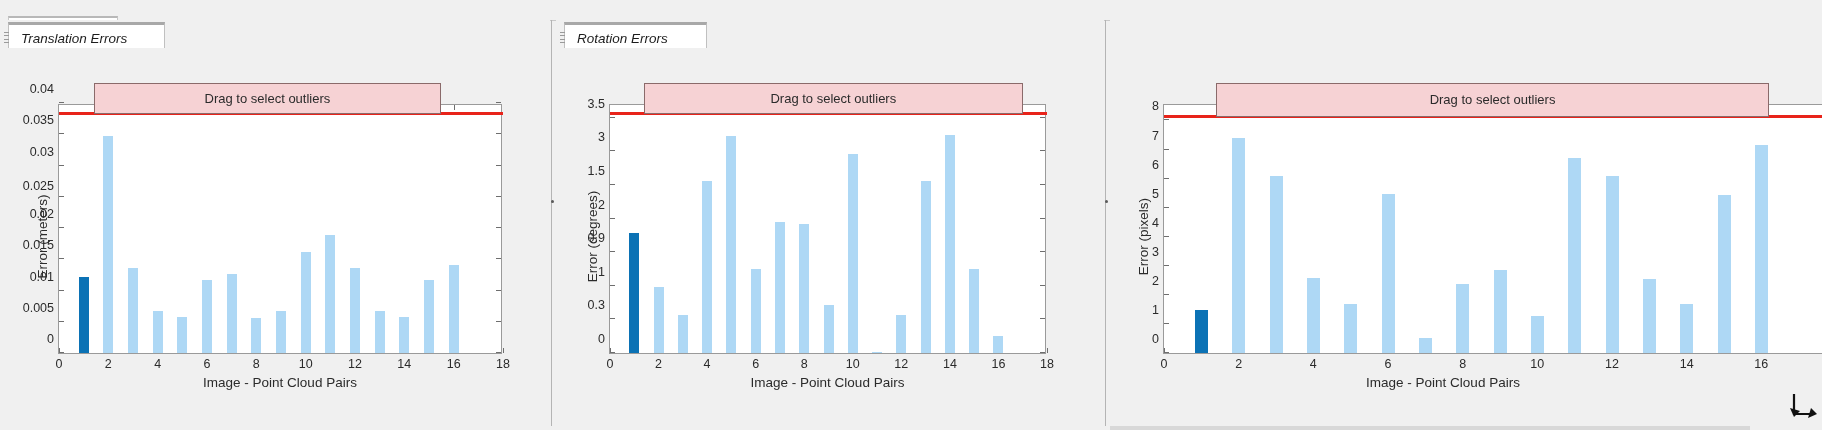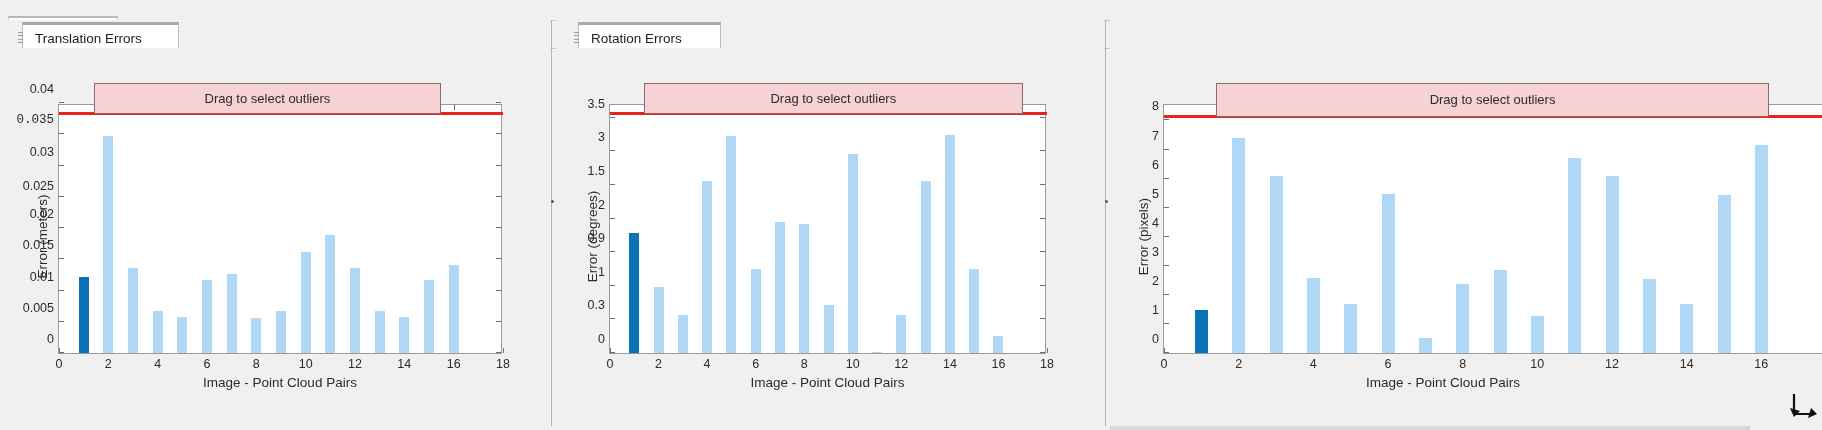--- a/index.html
+++ b/index.html
@@ -42,21 +42,21 @@
     position:absolute;top:0;width:1px;height:406px;background:#b4b4b4;
   }
   .vsplit.s1{left:551px;}
   .vsplit.s2{left:1105px;}
   .vsplit-dot{
     position:absolute;width:3px;height:3px;background:#5a5a5a;border-radius:50%;
     top:180px;
   }
 
   
-  .inner-tabstrip{position:absolute;left:14px;top:0;height:28px;width:100%;}
+  .inner-tabstrip{position:absolute;left:0;top:0;height:28px;width:100%;font-style:italic;}
   .inner-tab{
     position:absolute;top:2px;height:26px;
     background:#ffffff;border:1px solid #c0c0c0;border-bottom:none;
     display:flex;align-items:center;padding:0 12px;
     font-size:13.5px;color:#1c1c1c;white-space:nowrap;
   }
   .inner-tab.active-top{border-top:3px solid #0b4f8a;}
   .inner-tab.plain-top{border-top:3px solid #a8a8a8;}
   .tabline{
     position:absolute;height:1px;background:#c8c8c8;left:0;right:0;top:28px;
@@ -161,21 +161,21 @@
               <div class="ytick" style="bottom:62.5px;">0.01</div>
             <div class="ytickmark" style="bottom:93.75px;"></div>
               <div class="ytick" style="bottom:93.75px;">0.015</div>
             <div class="ytickmark" style="bottom:125px;"></div>
               <div class="ytick" style="bottom:125px;">0.02</div>
             <div class="ytickmark" style="bottom:156.25px;"></div>
               <div class="ytick" style="bottom:153px;">0.025</div>
             <div class="ytickmark" style="bottom:187.5px;"></div>
               <div class="ytick" style="bottom:187.5px;">0.03</div>
             <div class="ytickmark" style="bottom:218.75px;"></div>
-              <div class="ytick" style="bottom:218.75px;font-family:Liberation Mono, monospace;">0.035</div>
+              <div class="ytick" style="bottom:218.75px;">0.035</div>
             <div class="ytickmark" style="bottom:250px;"></div>
               <div class="ytick" style="bottom:250px;">0.04</div>
           </div>
           <div>
             <div class="ytickmarkR" style="bottom:0px;"></div>
             <div class="ytickmarkR" style="bottom:31.25px;"></div>
             <div class="ytickmarkR" style="bottom:62.5px;"></div>
             <div class="ytickmarkR" style="bottom:93.75px;"></div>
             <div class="ytickmarkR" style="bottom:125px;"></div>
             <div class="ytickmarkR" style="bottom:156.25px;"></div>

